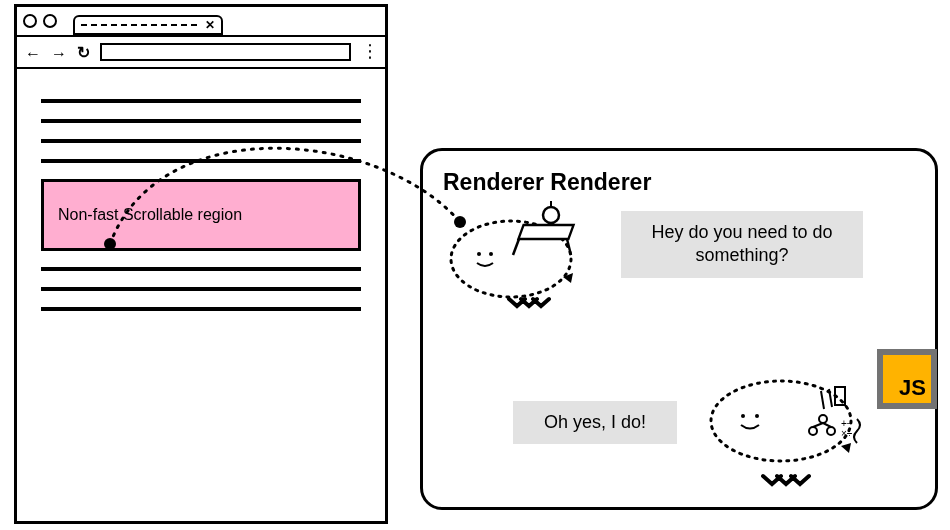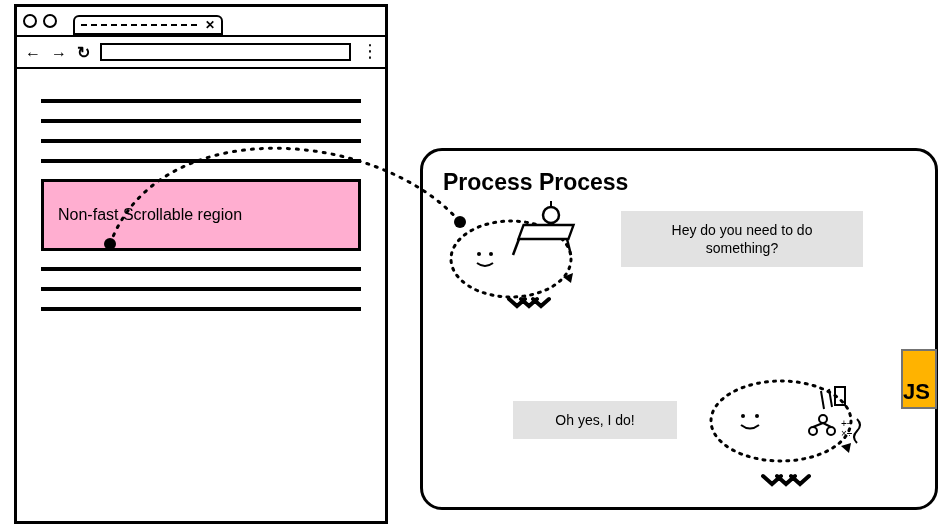--- a/index.html
+++ b/index.html
@@ -91,21 +91,21 @@
     background:#fff;
   }
   .renderer-title {
     font-size: 23px;
     font-weight: 600;
     margin-bottom: 12px;
   }
   .bubble {
     background: #E2E2E2;
     padding: 10px 14px;
-    font-size: 14px;
+    font-size: 18px;
     line-height: 1.3;
     position: absolute;
   }
   .bubble1 {
     left: 198px; top: 60px;
     width: 242px;
     text-align: center;
   }
   .bubble2 {
     left: 90px; top: 250px;
@@ -115,23 +115,23 @@
   .char {
     position: absolute;
     width: 170px; height: 110px;
   }
   .char svg { overflow: visible; }
   .char1 { left: 18px; top: 48px; }
   .char2 { left: 278px; top: 210px; }
   .js-box {
     position: absolute;
     right: -2px; top: 198px;
-    width: 36px; height: 60px;
+    width: 60px; height: 60px;
     background: #FFB300;
-    border: 2px solid #737373;
+    border: 6px solid #737373;
     display:flex; align-items:flex-end; justify-content:flex-end;
     padding: 2px 5px;
     font-size: 22px; font-weight: 700;
   }
   .connector {
     position: absolute;
     left: 0; top: 0;
     width: 950px; height: 530px;
     pointer-events: none;
   }
@@ -163,21 +163,21 @@
     <div class="region">
       <span>Non-fast Scrollable region</span>
     </div>
     <div class="line"></div>
     <div class="line"></div>
     <div class="line"></div>
   </div>
 </div>
 
 <div class="renderer">
-  <div class="renderer-title">Process Process</div>
+  <div class="renderer-title">Renderer Renderer</div>
 
   <div class="char char1">
     <svg width="170" height="120">
 
       <ellipse cx="70" cy="60" rx="60" ry="38" fill="none" stroke="#000" stroke-width="3" stroke-dasharray="2,6" stroke-linecap="round"></ellipse>
 
       <circle cx="38" cy="55" r="2" fill="#000"></circle>
       <circle cx="50" cy="55" r="2" fill="#000"></circle>
       <path d="M 36 64 Q 44 70 52 64" fill="none" stroke="#000" stroke-width="2"></path>
 

